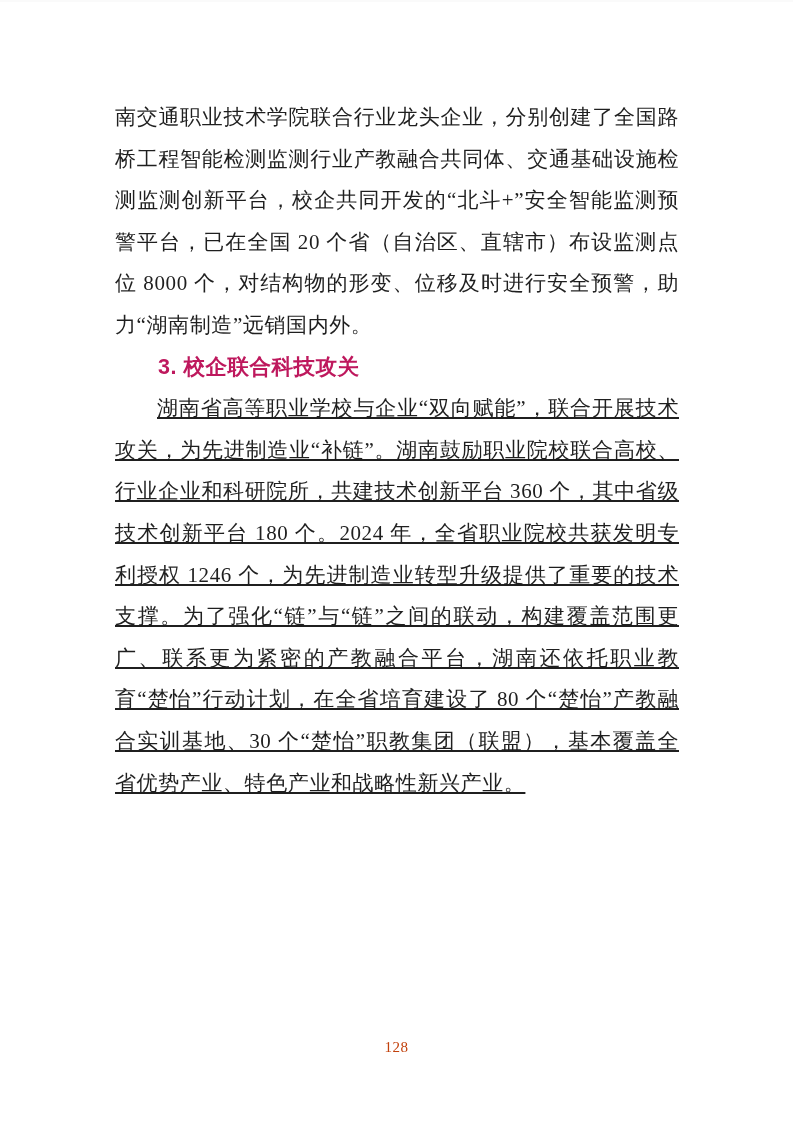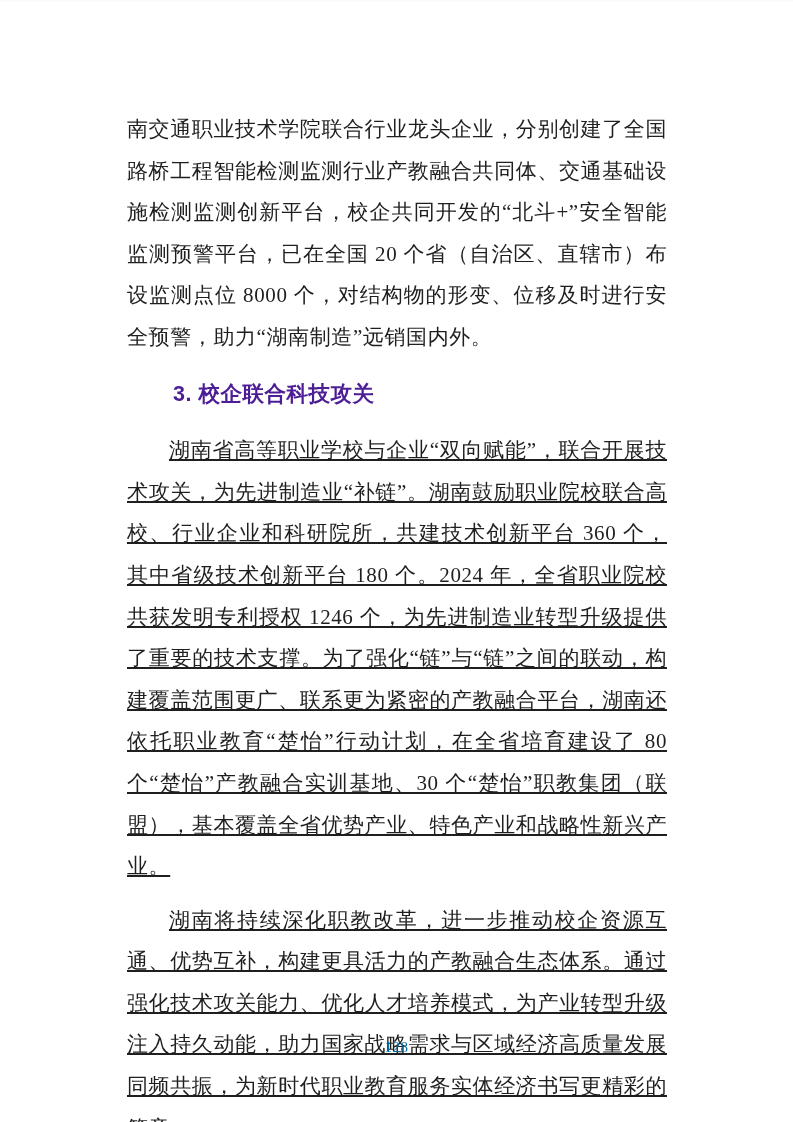--- a/index.html
+++ b/index.html
@@ -18,62 +18,61 @@
     box-sizing: border-box;
     border-top: 2px solid #fafafa;
   }
   .text-block {
     position: absolute;
     left: 115px;
     top: 95px;
     width: 564px;
   }
   .para {
-    margin: 12px;
+    margin: 0;
     font-size: 21px;
     line-height: 41.6px;
     letter-spacing: 0.6px;
     text-align: justify;
     text-justify: inter-character;
     word-break: break-all;
   }
   .para.indent {
     text-indent: 2em;
     text-decoration: underline;
   }
   .section-heading {
-    margin: 15px;
+    margin: 0;
     font-size: 21.5px;
     line-height: 41.6px;
     letter-spacing: 0.5px;
     text-indent: 2em;
     font-weight: bold;
     font-family: "Liberation Sans", "DejaVu Sans", sans-serif;
-    color: #4c1d95;
+    color: #be185d;
   }
   .page-footer {
     position: absolute;
     left: 0;
     top: 1036px;
     width: 100%;
     text-align: center;
   }
   .page-number {
     font-size: 15px;
     letter-spacing: 0.5px;
-    color: #0369a1;
+    color: #c2410c;
     font-family: "Liberation Serif", "DejaVu Serif", serif;
   }
 </style>
 </head>
 <body>
 
 <div class="page">
   <div class="text-block">
     <p class="para">南交通职业技术学院联合行业龙头企业，分别创建了全国路桥工程智能检测监测行业产教融合共同体、交通基础设施检测监测创新平台，校企共同开发的“北斗+”安全智能监测预警平台，已在全国 20 个省（自治区、直辖市）布设监测点位 8000 个，对结构物的形变、位移及时进行安全预警，助力“湖南制造”远销国内外。</p>
     <p class="section-heading">3. 校企联合科技攻关</p>
     <p class="para indent">湖南省高等职业学校与企业“双向赋能”，联合开展技术攻关，为先进制造业“补链”。湖南鼓励职业院校联合高校、行业企业和科研院所，共建技术创新平台 360 个，其中省级技术创新平台 180 个。2024 年，全省职业院校共获发明专利授权 1246 个，为先进制造业转型升级提供了重要的技术支撑。为了强化“链”与“链”之间的联动，构建覆盖范围更广、联系更为紧密的产教融合平台，湖南还依托职业教育“楚怡”行动计划，在全省培育建设了 80 个“楚怡”产教融合实训基地、30 个“楚怡”职教集团（联盟），基本覆盖全省优势产业、特色产业和战略性新兴产业。</p>
-    <p class="para indent">湖南将持续深化职教改革，进一步推动校企资源互通、优势互补，构建更具活力的产教融合生态体系。通过强化技术攻关能力、优化人才培养模式，为产业转型升级注入持久动能，助力国家战略需求与区域经济高质量发展同频共振，为新时代职业教育服务实体经济书写更精彩的篇章。</p>
   </div>
   <div class="page-footer">
     <span class="page-number">128</span>
   </div>
 </div>
 
 </body></html>

